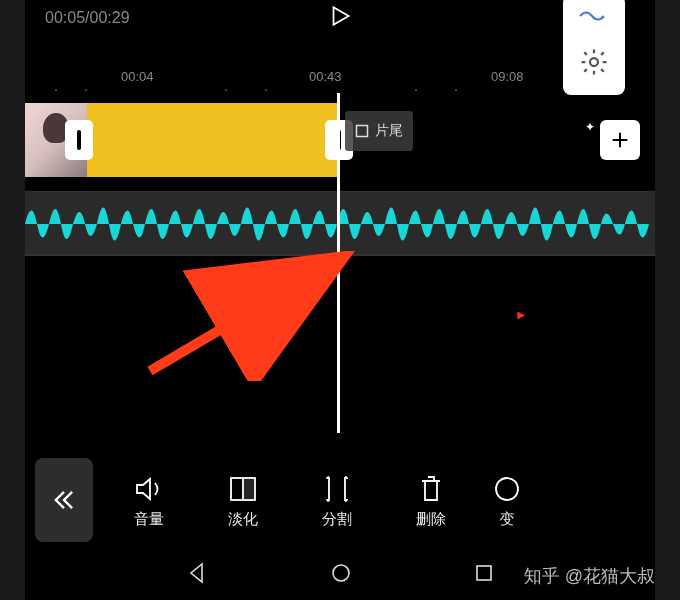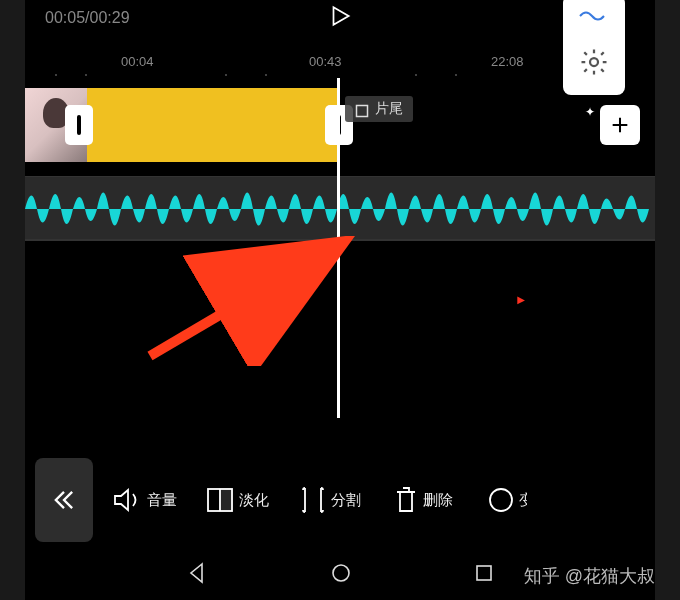--- a/index.html
+++ b/index.html
@@ -45,21 +45,21 @@
       border-radius: 8px;
       padding: 12px 16px 14px;
       display: flex;
       flex-direction: column;
       gap: 18px;
       box-shadow: 0 2px 6px rgba(0,0,0,0.3);
       z-index: 20;
     }
     .ruler {
       height: 32px;
-      margin-top: 10px;
+      margin-top: 25px;
       position: relative;
       color: #888;
       font-size: 13px;
     }
     .ruler-tick {
       position: absolute;
       top: 8px;
     }
     .ruler-dot {
       position: absolute;
@@ -121,24 +121,24 @@
       width: 4px;
       height: 20px;
       background: #000;
       border-radius: 2px;
     }
     .trailer-tag {
       position: absolute;
       left: 320px;
       top: 18px;
       background: rgba(60,60,60,0.85);
-      padding: 4px 10px;
+      padding: 11px 10px;
       border-radius: 3px;
       display: flex;
-      align-items: flex-end;
+      align-items: center;
       gap: 6px;
       font-size: 14px;
       color: #ddd;
     }
     .add-btn {
       position: absolute;
       right: 15px;
       top: 27px;
       width: 40px;
       height: 40px;
@@ -214,21 +214,21 @@
       width: 58px;
       height: 84px;
       background: #2d2d2d;
       border-radius: 8px;
       display: flex;
       align-items: center;
       justify-content: center;
     }
     .tool-item {
       display: flex;
-      flex-direction: row;
+      flex-direction: column;
       align-items: center;
       gap: 4px;
       width: 76px;
     }
     .tool-icon {
       height: 34px;
       display: flex;
       align-items: center;
       justify-content: center;
     }
@@ -287,21 +287,21 @@
       <svg width="30" height="30" viewBox="0 0 24 24" fill="none" stroke="#555" stroke-width="1.8">
         <circle cx="12" cy="12" r="3.2"></circle>
         <path d="M12 2v3M12 19v3M4.2 4.2l2.1 2.1M17.7 17.7l2.1 2.1M2 12h3M19 12h3M4.2 19.8l2.1-2.1M17.7 6.3l2.1-2.1"></path>
       </svg>
     </span>
   </div>
 
   <div class="ruler">
     <span class="ruler-tick" style="left:96px">00:04</span>
     <span class="ruler-tick" style="left:284px">00:43</span>
-    <span class="ruler-tick" style="left:466px">22:08</span>
+    <span class="ruler-tick" style="left:466px">09:08</span>
     <span class="ruler-dot" style="left:30px"></span>
     <span class="ruler-dot" style="left:60px"></span>
     <span class="ruler-dot" style="left:200px"></span>
     <span class="ruler-dot" style="left:240px"></span>
     <span class="ruler-dot" style="left:390px"></span>
     <span class="ruler-dot" style="left:430px"></span>
     <span class="ruler-dot" style="left:560px"></span>
   </div>
 
   <div class="timeline-area">

